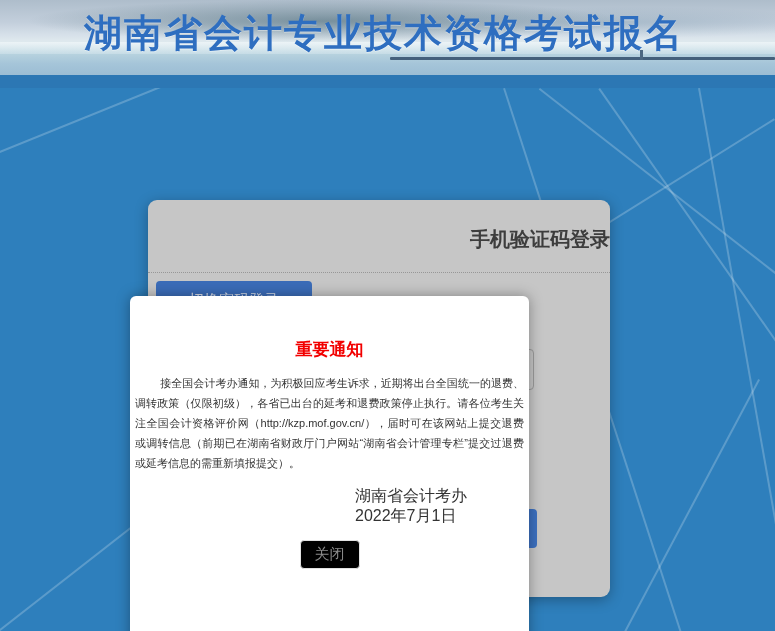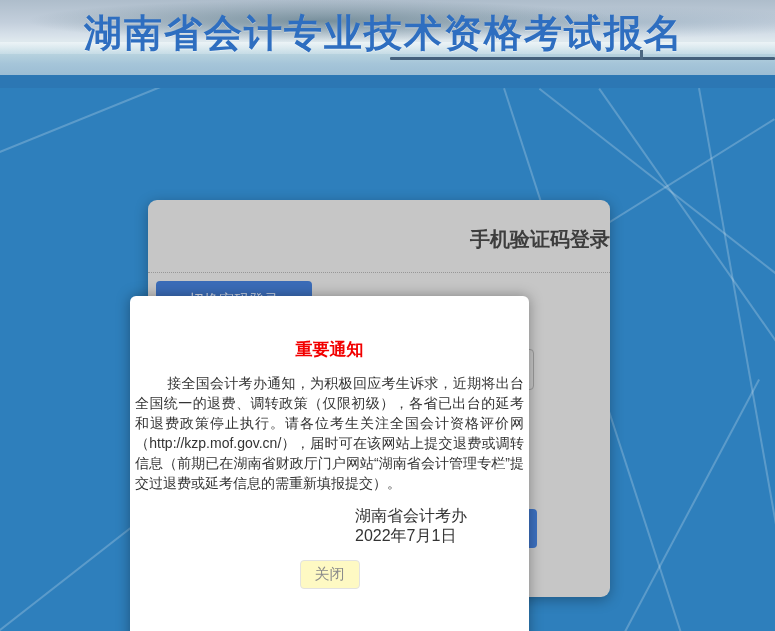--- a/index.html
+++ b/index.html
@@ -73,31 +73,31 @@
     position:absolute;left:130px;top:296px;width:399px;height:360px;
     background:#ffffff;border-radius:6px;
     box-shadow:0 0 14px rgba(0,0,0,.35);
   }
   .modal-title{
     margin-top:42px;text-align:center;
     font-size:17px;font-weight:bold;color:#f20000;
   }
   .modal-body{
     margin:12px 0 0 0;padding:0 5px;
-    font-size:14px;line-height:20px;color:#333333;
+    font-size:11px;line-height:20px;color:#333333;
     text-indent:2.3em;text-align:justify;
   }
   .modal-sign{
     margin-top:13px;padding-right:62px;text-align:right;
     font-size:16px;line-height:20px;color:#333333;
   }
   .modal-sign .sign-block{display:inline-block;text-align:left;}
   .close-btn{
     display:block;margin:14px auto 0 auto;
-    padding:4px 14px;background:#fef9c3;border:1px solid #e2e2e2;border-radius:4px;
+    padding:4px 14px;background:#000000;border:1px solid #e2e2e2;border-radius:4px;
     color:#8b8b8b;font-size:15px;cursor:pointer;font-family:inherit;
   }
 </style>
 </head>
 <body>
 
 <div>
   <div class="bg-line" style="left:-60px;top:175px;width:420px;transform:rotate(-22deg);"></div>
   <div class="bg-line" style="left:-40px;top:660px;width:320px;transform:rotate(-38deg);"></div>
   <div class="bg-line" style="left:505px;top:88px;width:720px;transform:rotate(72deg);"></div>

